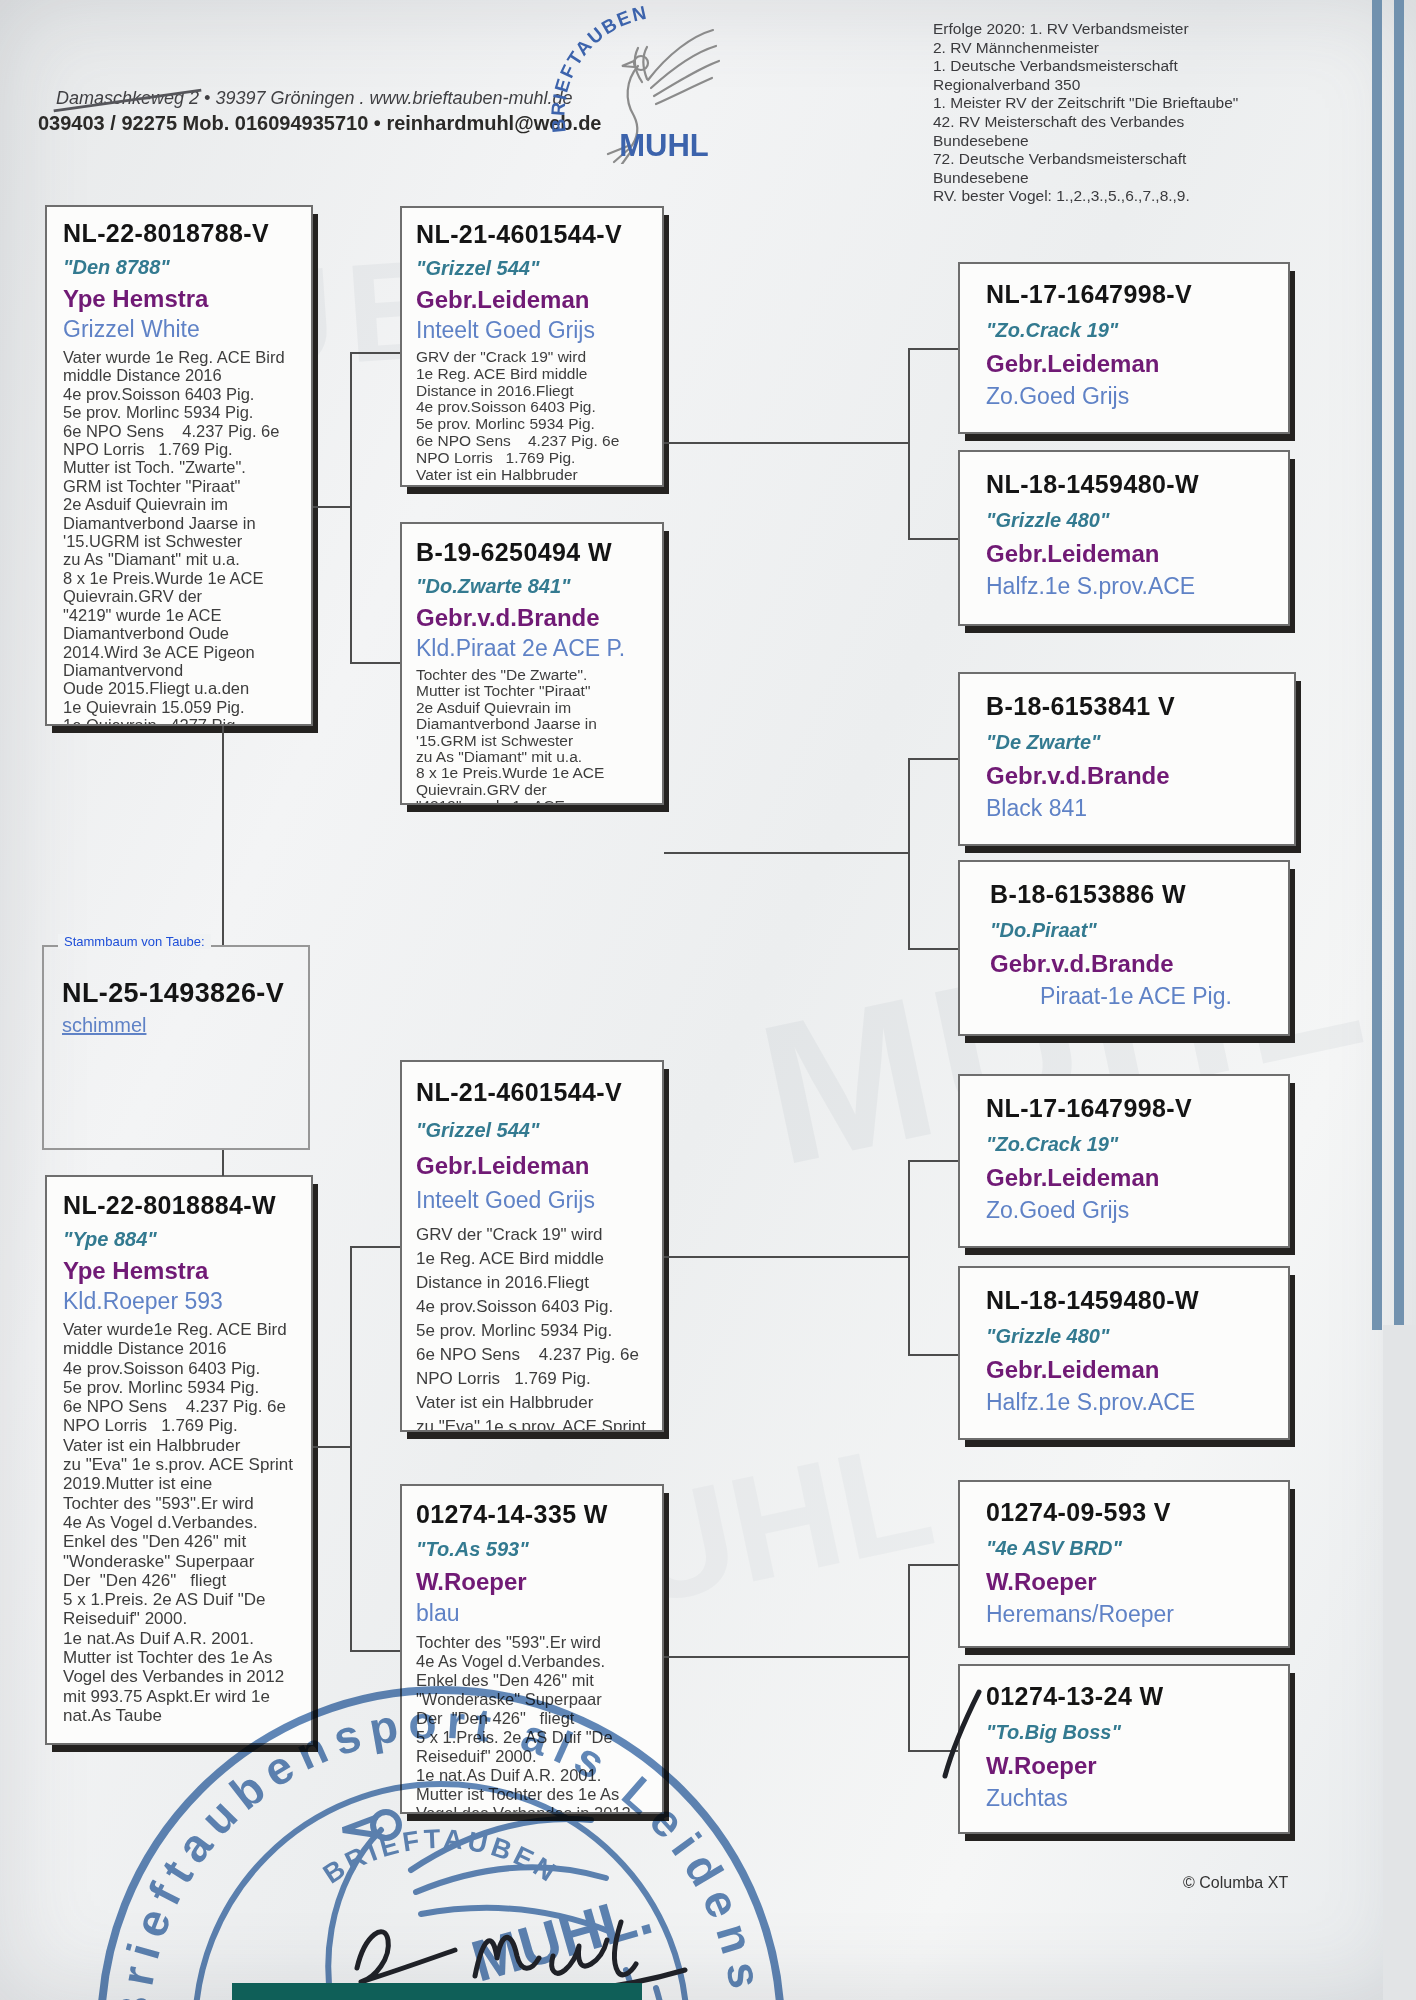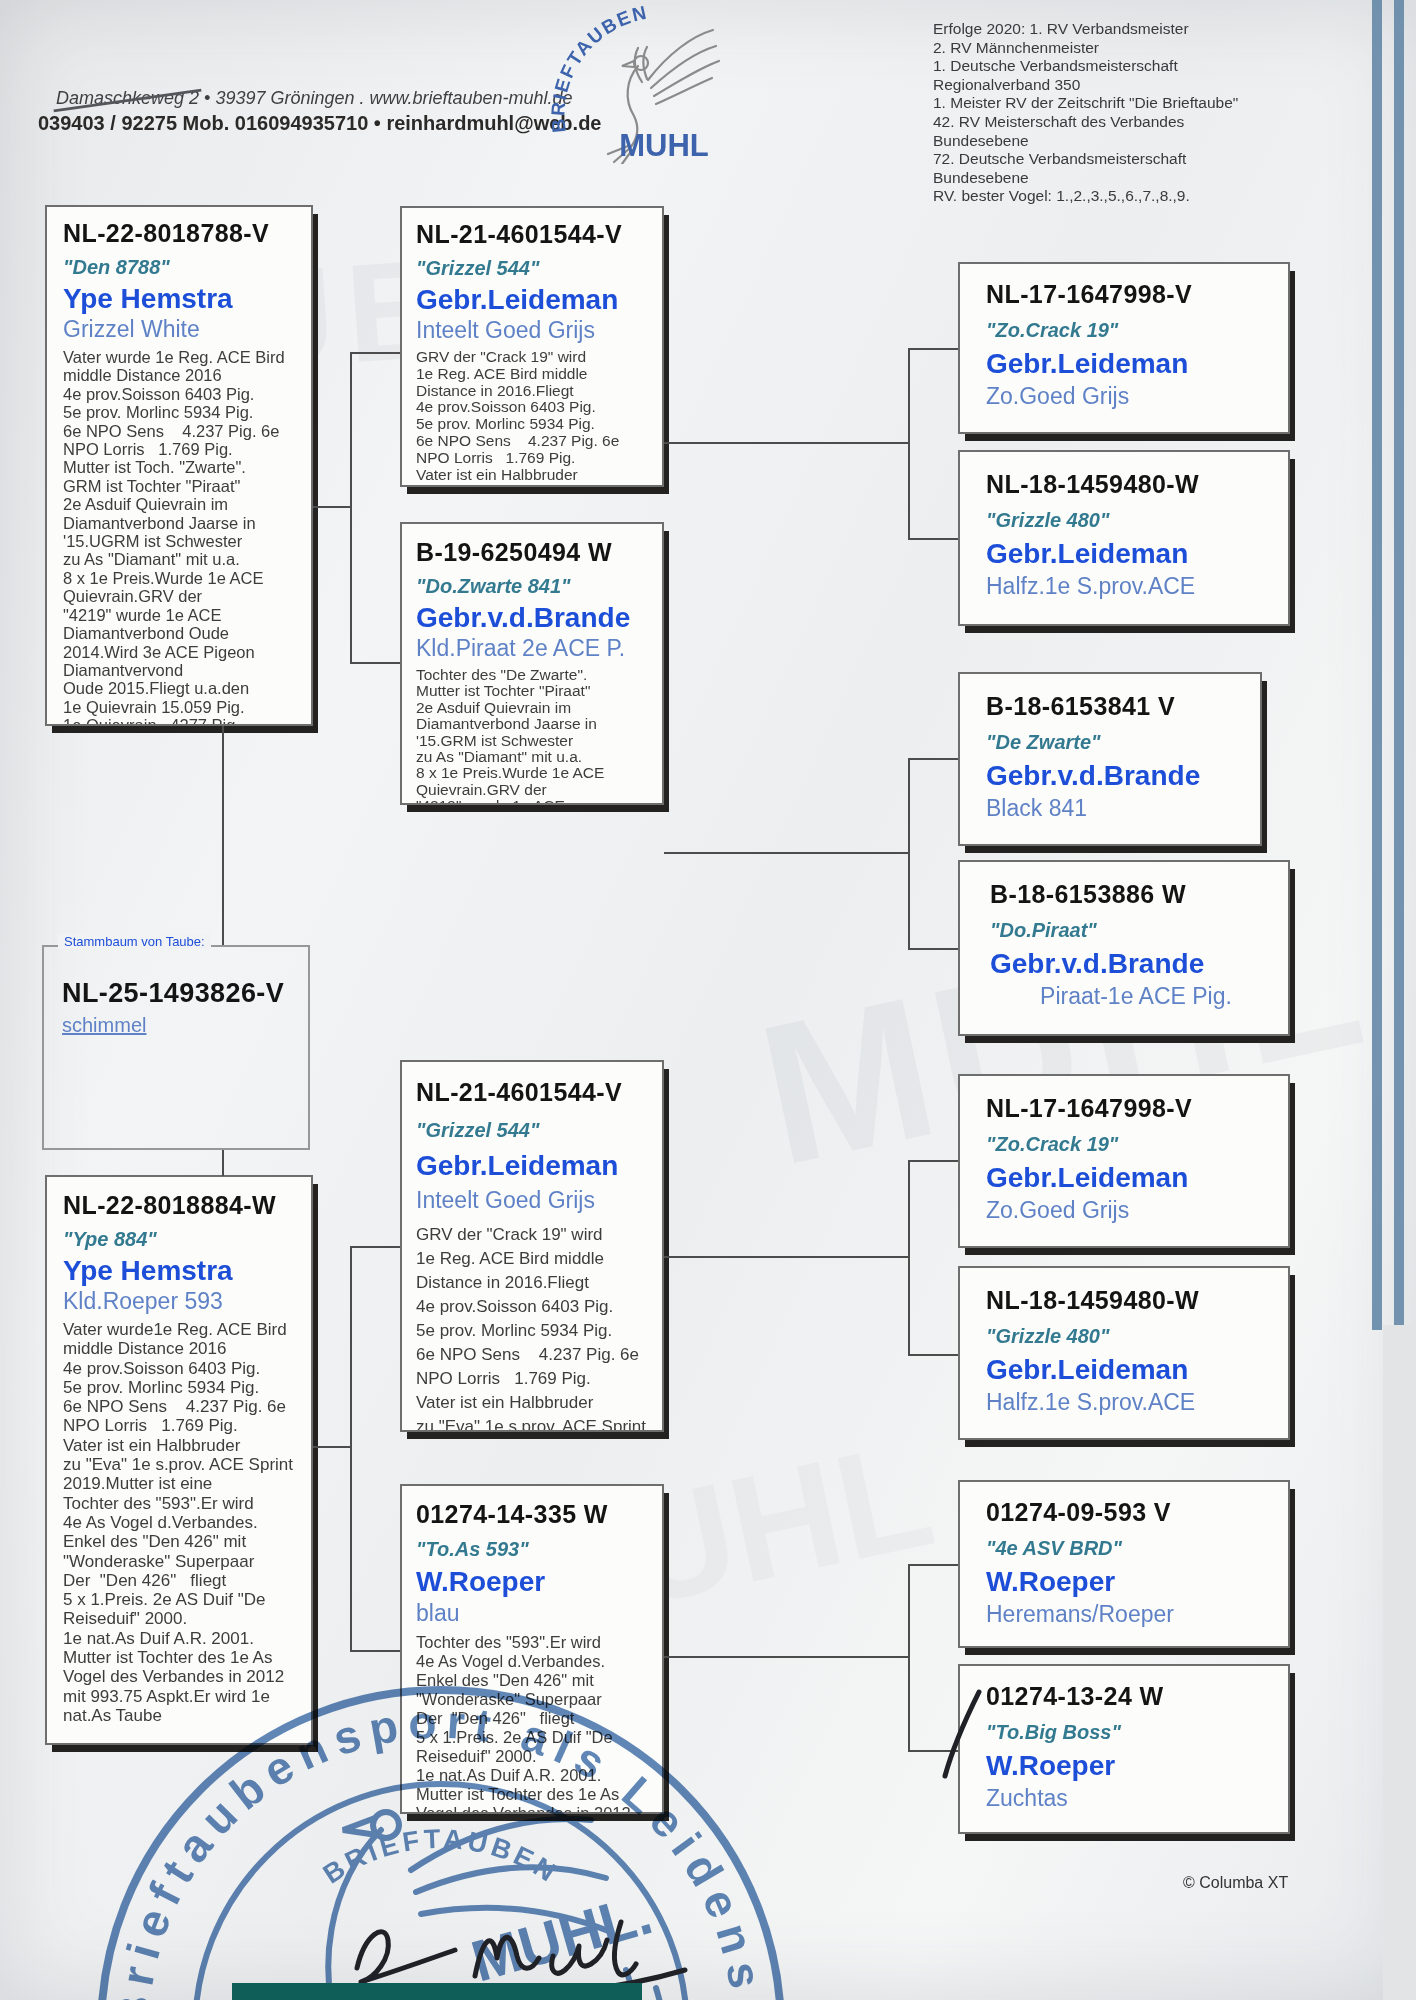--- a/index.html
+++ b/index.html
@@ -29,21 +29,21 @@
   .wm{position:absolute;font-weight:bold;color:#6f7d8a;pointer-events:none;white-space:nowrap;}
   .wm.w0{left:120px;top:230px;font-size:140px;opacity:.07;transform:rotate(-4deg);letter-spacing:12px;}
   .wm.w1{left:760px;top:920px;font-size:200px;opacity:.07;transform:rotate(-12deg);letter-spacing:8px;}
   .wm.w2{left:500px;top:1450px;font-size:150px;opacity:.05;transform:rotate(-12deg);}
 
   
   .pbox{position:absolute;background:#fcfcfb;border:2px solid #6e6e6e;box-sizing:border-box;
     overflow:hidden;box-shadow:6px 8px 0 -1px #242220;}
   .ring{font-weight:bold;font-size:25px;color:#141414;letter-spacing:.4px;line-height:28px;}
   .pname{font-weight:bold;font-style:italic;font-size:20px;color:#337a90;line-height:22px;}
-  .breeder{font-weight:bold;font-size:28px;color:#1d4ed8;line-height:22px;}
+  .breeder{font-weight:bold;font-size:24px;color:#701a75;line-height:22px;}
   .strain{font-size:23px;color:#5f82c6;line-height:21px;}
   .desc{color:#3d3d3d;white-space:pre-wrap;}
 
   .subject{position:absolute;left:42px;top:945px;width:268px;height:205px;border:2px solid #979797;
     box-sizing:border-box;padding:32px 0 0 18px;}
   .subject-label{position:absolute;top:-13px;left:14px;background:#f0f2f3;padding:0 6px;
     font-size:13px;color:#1d4ed8;}
   .subject .ring{font-size:27px;}
   .subject .strain{margin-top:8px;font-size:20px;text-decoration:underline;}
 
@@ -230,21 +230,21 @@
         <div class="pname" style="margin-top: 11px;">"Zo.Crack 19"</div>
         <div class="breeder" style="margin-top: 12px;">Gebr.Leideman</div>
         <div class="strain" style="margin-top: 11px;">Zo.Goed Grijs</div>
       </div>
       <div class="pbox" style="left: 958px; top: 450px; width: 332px; height: 176px; padding: 18px 6px 0px 26px;">
         <div class="ring">NL-18-1459480-W</div>
         <div class="pname" style="margin-top: 11px;">"Grizzle 480"</div>
         <div class="breeder" style="margin-top: 12px;">Gebr.Leideman</div>
         <div class="strain" style="margin-top: 11px;">Halfz.1e S.prov.ACE</div>
       </div>
-      <div class="pbox" style="left: 958px; top: 672px; width: 304px; height: 174px; padding: 18px 6px 0px 26px;">
+      <div class="pbox" style="left: 958px; top: 672px; width: 338px; height: 174px; padding: 18px 6px 0px 26px;">
         <div class="ring">B-18-6153841 V</div>
         <div class="pname" style="margin-top: 11px;">"De Zwarte"</div>
         <div class="breeder" style="margin-top: 12px;">Gebr.v.d.Brande</div>
         <div class="strain" style="margin-top: 11px;">Black 841</div>
       </div>
       <div class="pbox" style="left: 958px; top: 860px; width: 332px; height: 176px; padding: 18px 6px 0px 30px;">
         <div class="ring">B-18-6153886 W</div>
         <div class="pname" style="margin-top: 11px;">"Do.Piraat"</div>
         <div class="breeder" style="margin-top: 12px;">Gebr.v.d.Brande</div>
         <div class="strain" style="margin-top: 11px; text-align: center;">Piraat-1e ACE Pig.</div>

